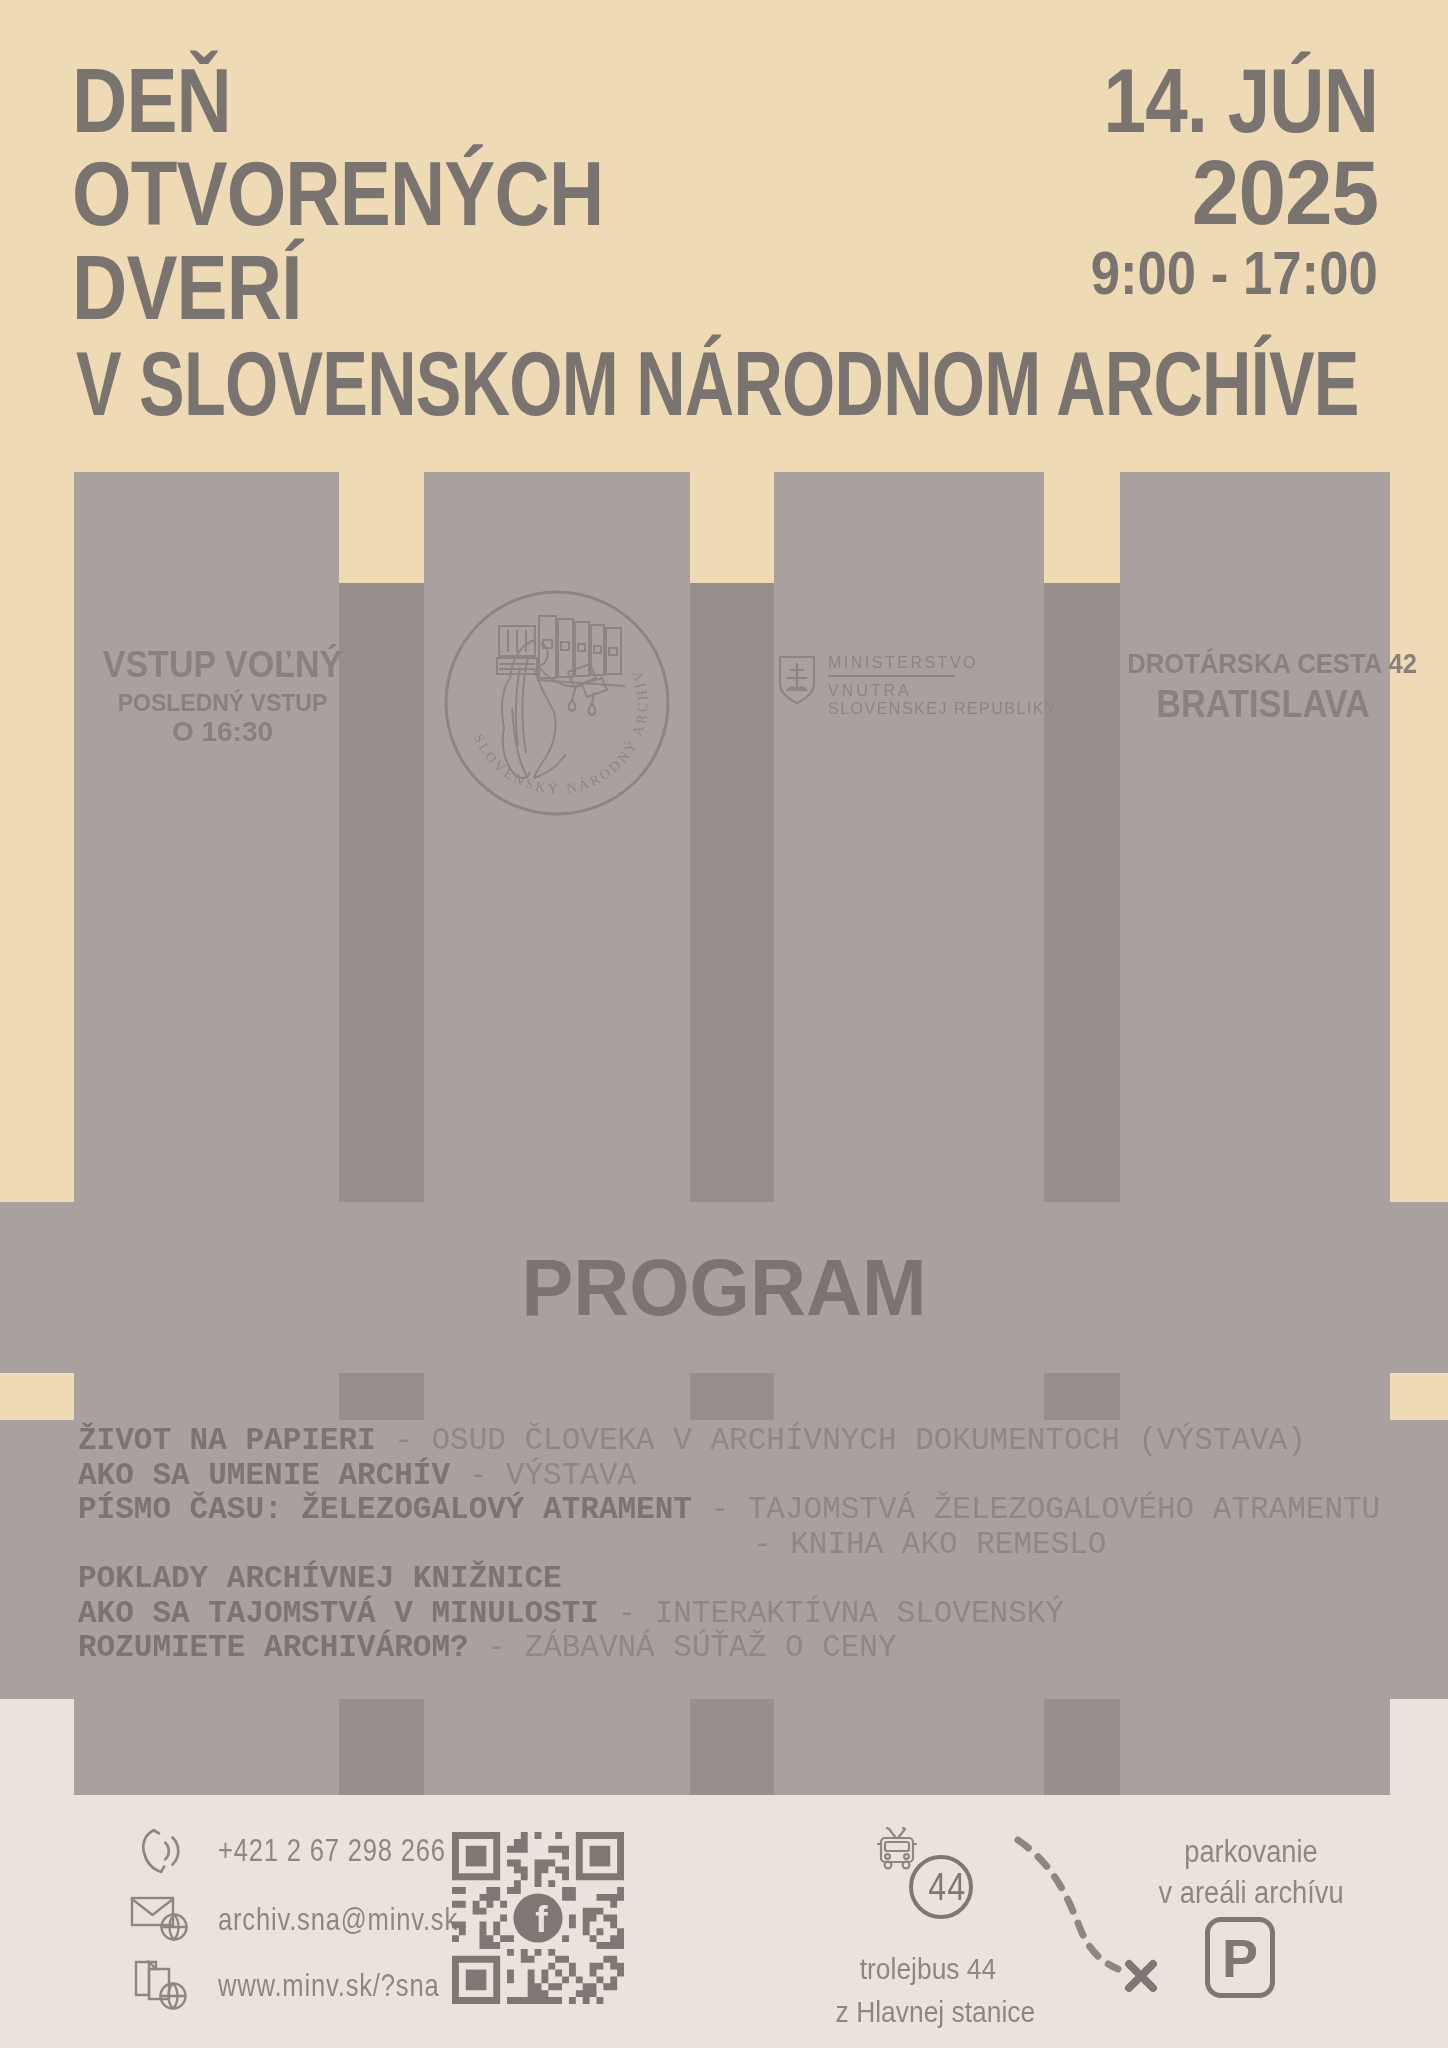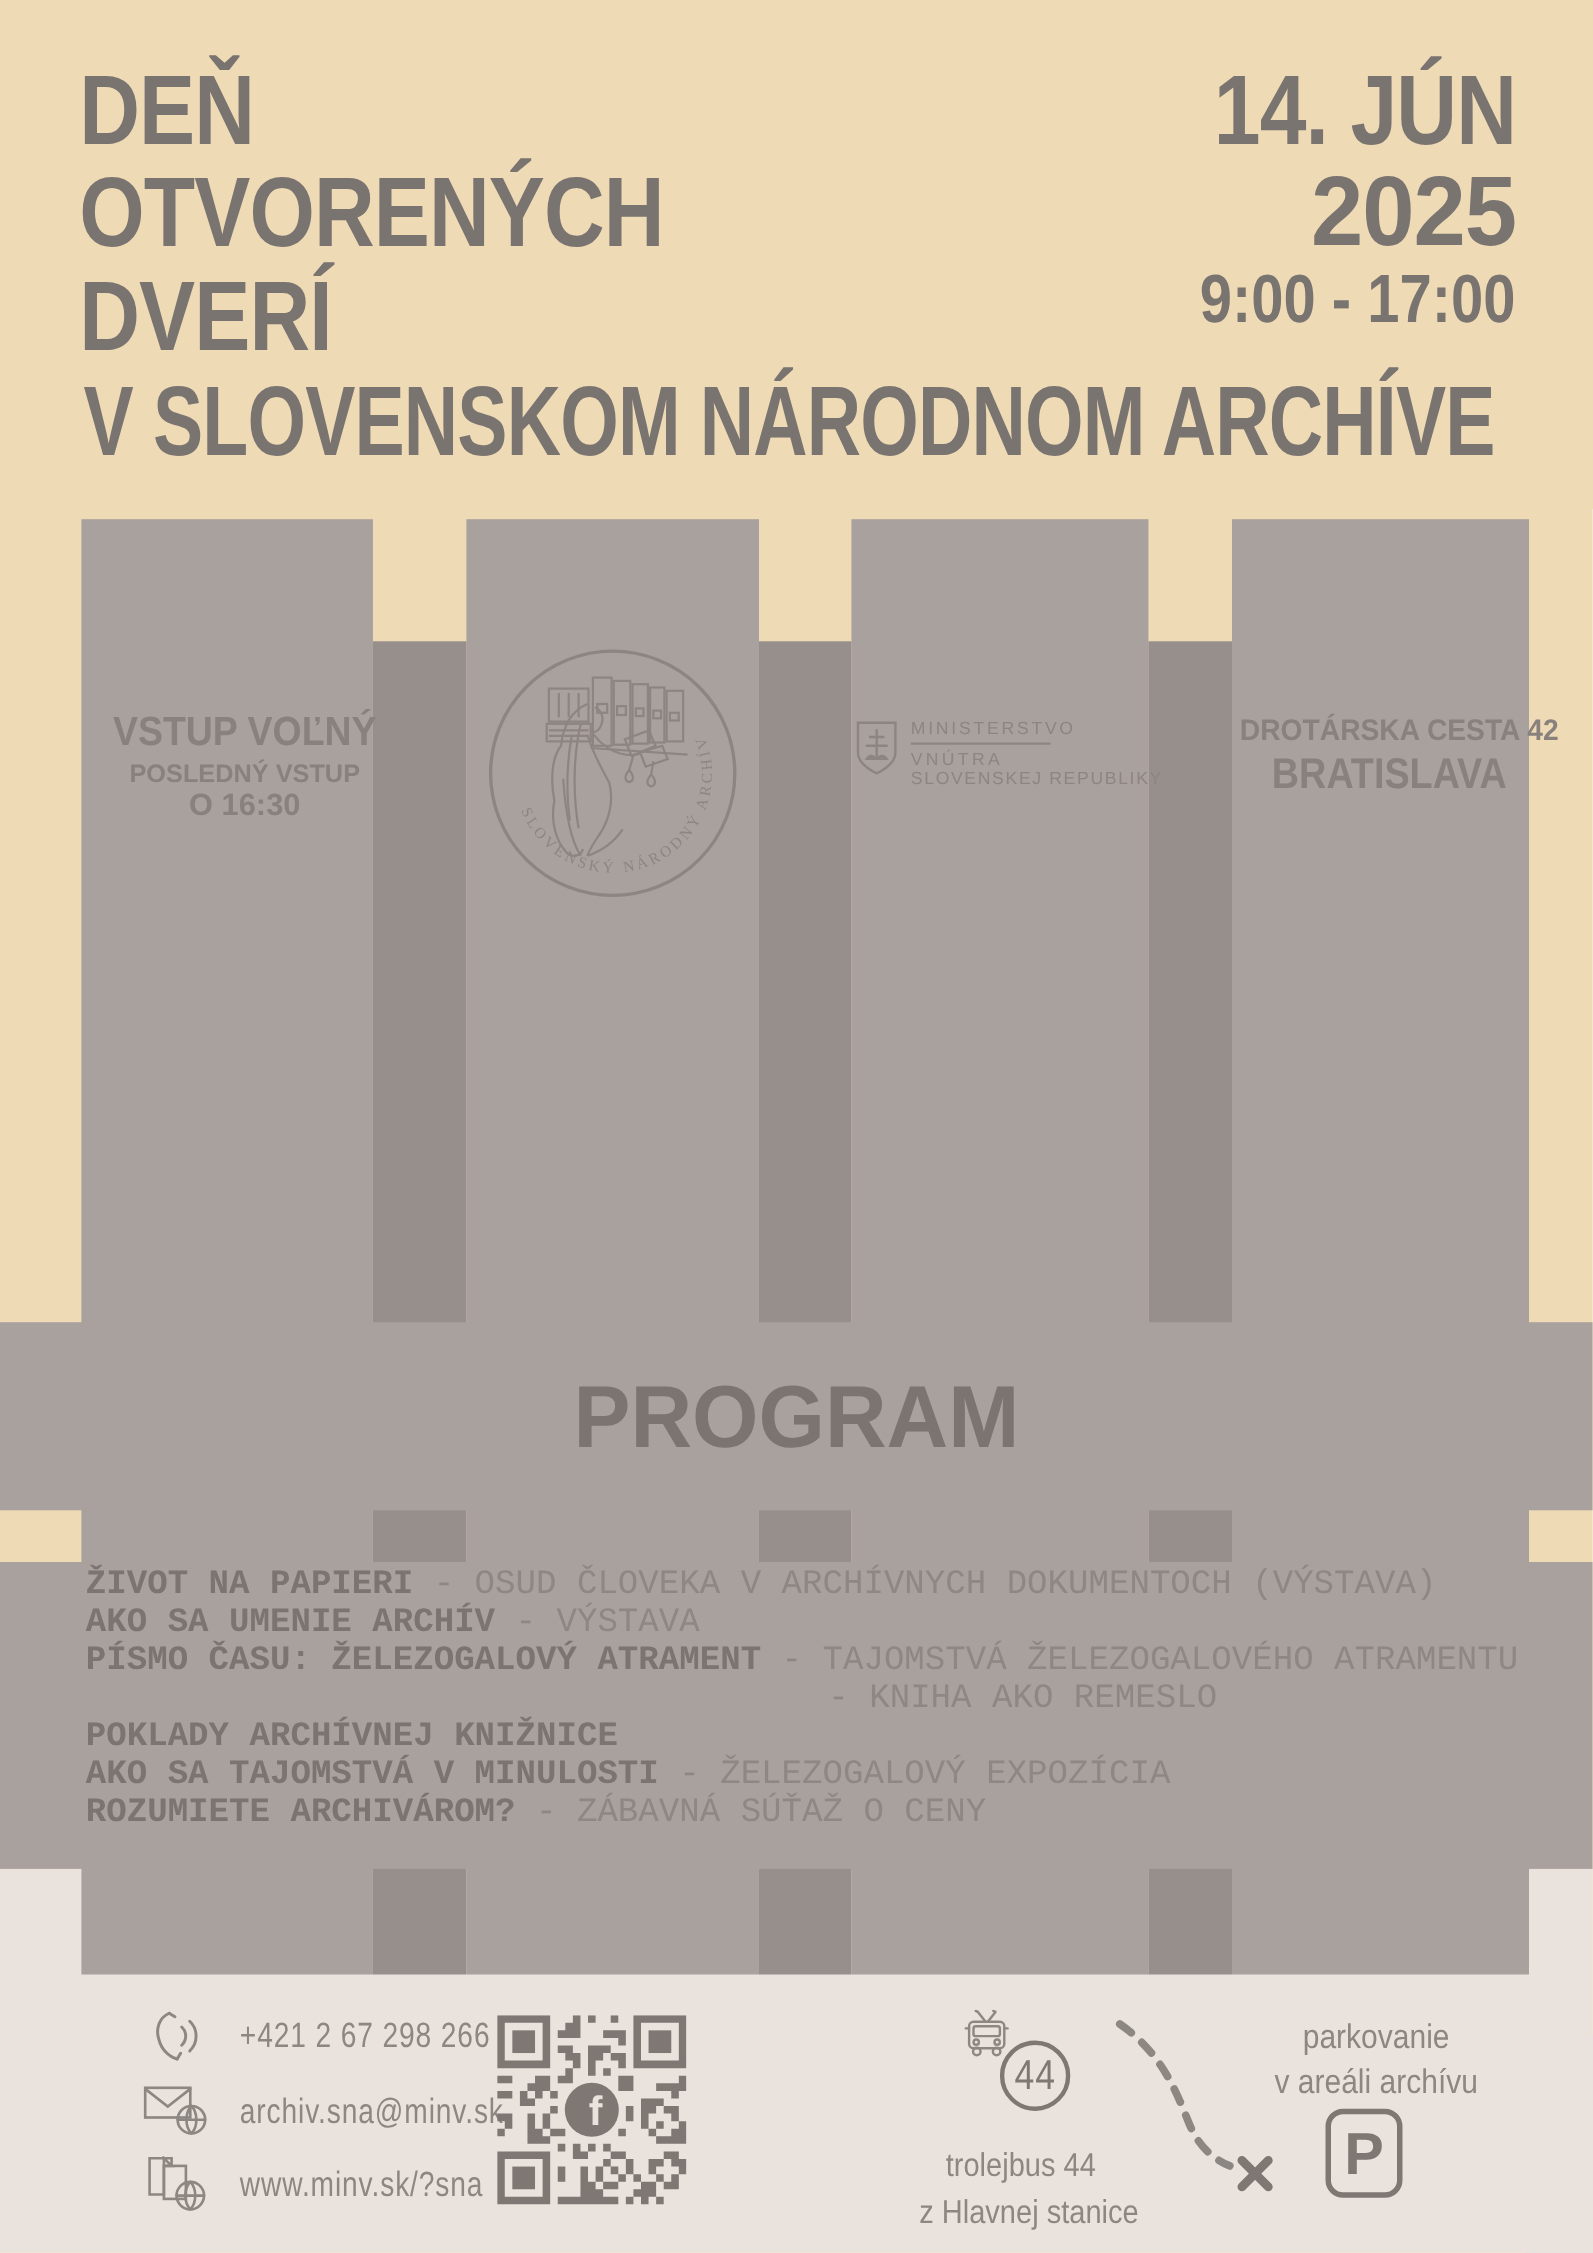--- a/index.html
+++ b/index.html
@@ -38,21 +38,21 @@
   .addr1{font-size:27px;font-weight:bold;color:var(--pillar-ink);transform:scaleX(.95);transform-origin:center top;}
   .addr2{font-size:39px;font-weight:bold;color:var(--pillar-ink);transform:scaleX(.88);transform-origin:center top;}
   .min-line{font-size:16px;color:var(--wm);letter-spacing:2.5px;line-height:1;}
   .prog-line{height:34.5px;line-height:34.5px;font-size:31px;white-space:nowrap;}
   .prog-line .hd{font-weight:bold;color:var(--prog-bold);}
   .prog-line .ds{font-weight:normal;color:var(--prog-rest);}
   .prog-indent{margin-left:675px;}
   .ft{color:var(--footer-ink);letter-spacing:1px;line-height:1;transform:scaleX(.8);transform-origin:left top;font-size:32px;}
   .ftc{color:var(--footer-ink);line-height:1;transform:scaleX(.88);transform-origin:center top;}
   .circle44{width:64px;height:64px;border:4px solid var(--accent);border-radius:50%;box-sizing:border-box;
-    display:flex;align-items:center;justify-content:center;font-size:38px;color:var(--accent);letter-spacing:1px;}
+    display:flex;align-items:center;justify-content:flex-end;font-size:38px;color:var(--accent);letter-spacing:1px;}
   .psign{width:70px;height:81px;border:5px solid var(--accent);border-radius:16px;box-sizing:border-box;
     display:flex;align-items:center;justify-content:center;font-size:54px;font-weight:bold;color:var(--accent);}
   svg{display:block;}
 </style>
 </head>
 <body>
 
 <div class="poster">
 
   <div class="abs" style="left:0;top:1699px;width:1448px;height:349px;background:var(--footer-bg);"></div>
@@ -154,21 +154,21 @@
     <div class="prog-line">
       <span class="hd">PÍSMO ČASU: ŽELEZOGALOVÝ ATRAMENT</span><span class="ds"> - TAJOMSTVÁ ŽELEZOGALOVÉHO ATRAMENTU</span>
     </div>
     <div class="prog-line prog-indent">
       <span class="ds">- KNIHA AKO REMESLO</span>
     </div>
     <div class="prog-line">
       <span class="hd">POKLADY ARCHÍVNEJ KNIŽNICE</span><span class="ds"></span>
     </div>
     <div class="prog-line">
-      <span class="hd">AKO SA TAJOMSTVÁ V MINULOSTI</span><span class="ds"> - ŽELEZOGALOVÝ EXPOZÍCIA</span>
+      <span class="hd">AKO SA TAJOMSTVÁ V MINULOSTI</span><span class="ds"> - INTERAKTÍVNA SLOVENSKÝ</span>
     </div>
     <div class="prog-line">
       <span class="hd">ROZUMIETE ARCHIVÁROM?</span><span class="ds"> - ZÁBAVNÁ SÚŤAŽ O CENY</span>
     </div>
   </div>
 
   <svg class="abs" style="left:132px;top:1824px;" width="54" height="54" viewBox="0 0 52 52" fill="none" stroke="var(--footer-ink)" stroke-width="2.6" stroke-linecap="round">
     <path d="M21,6 C12,10 9,20 12,29 C14,37 20,44 28,46"></path>
     <path d="M21,6 l5,3 M28,46 l3,-5"></path>
     <path d="M32,18 a11,11 0 0 1 0,16"></path>

